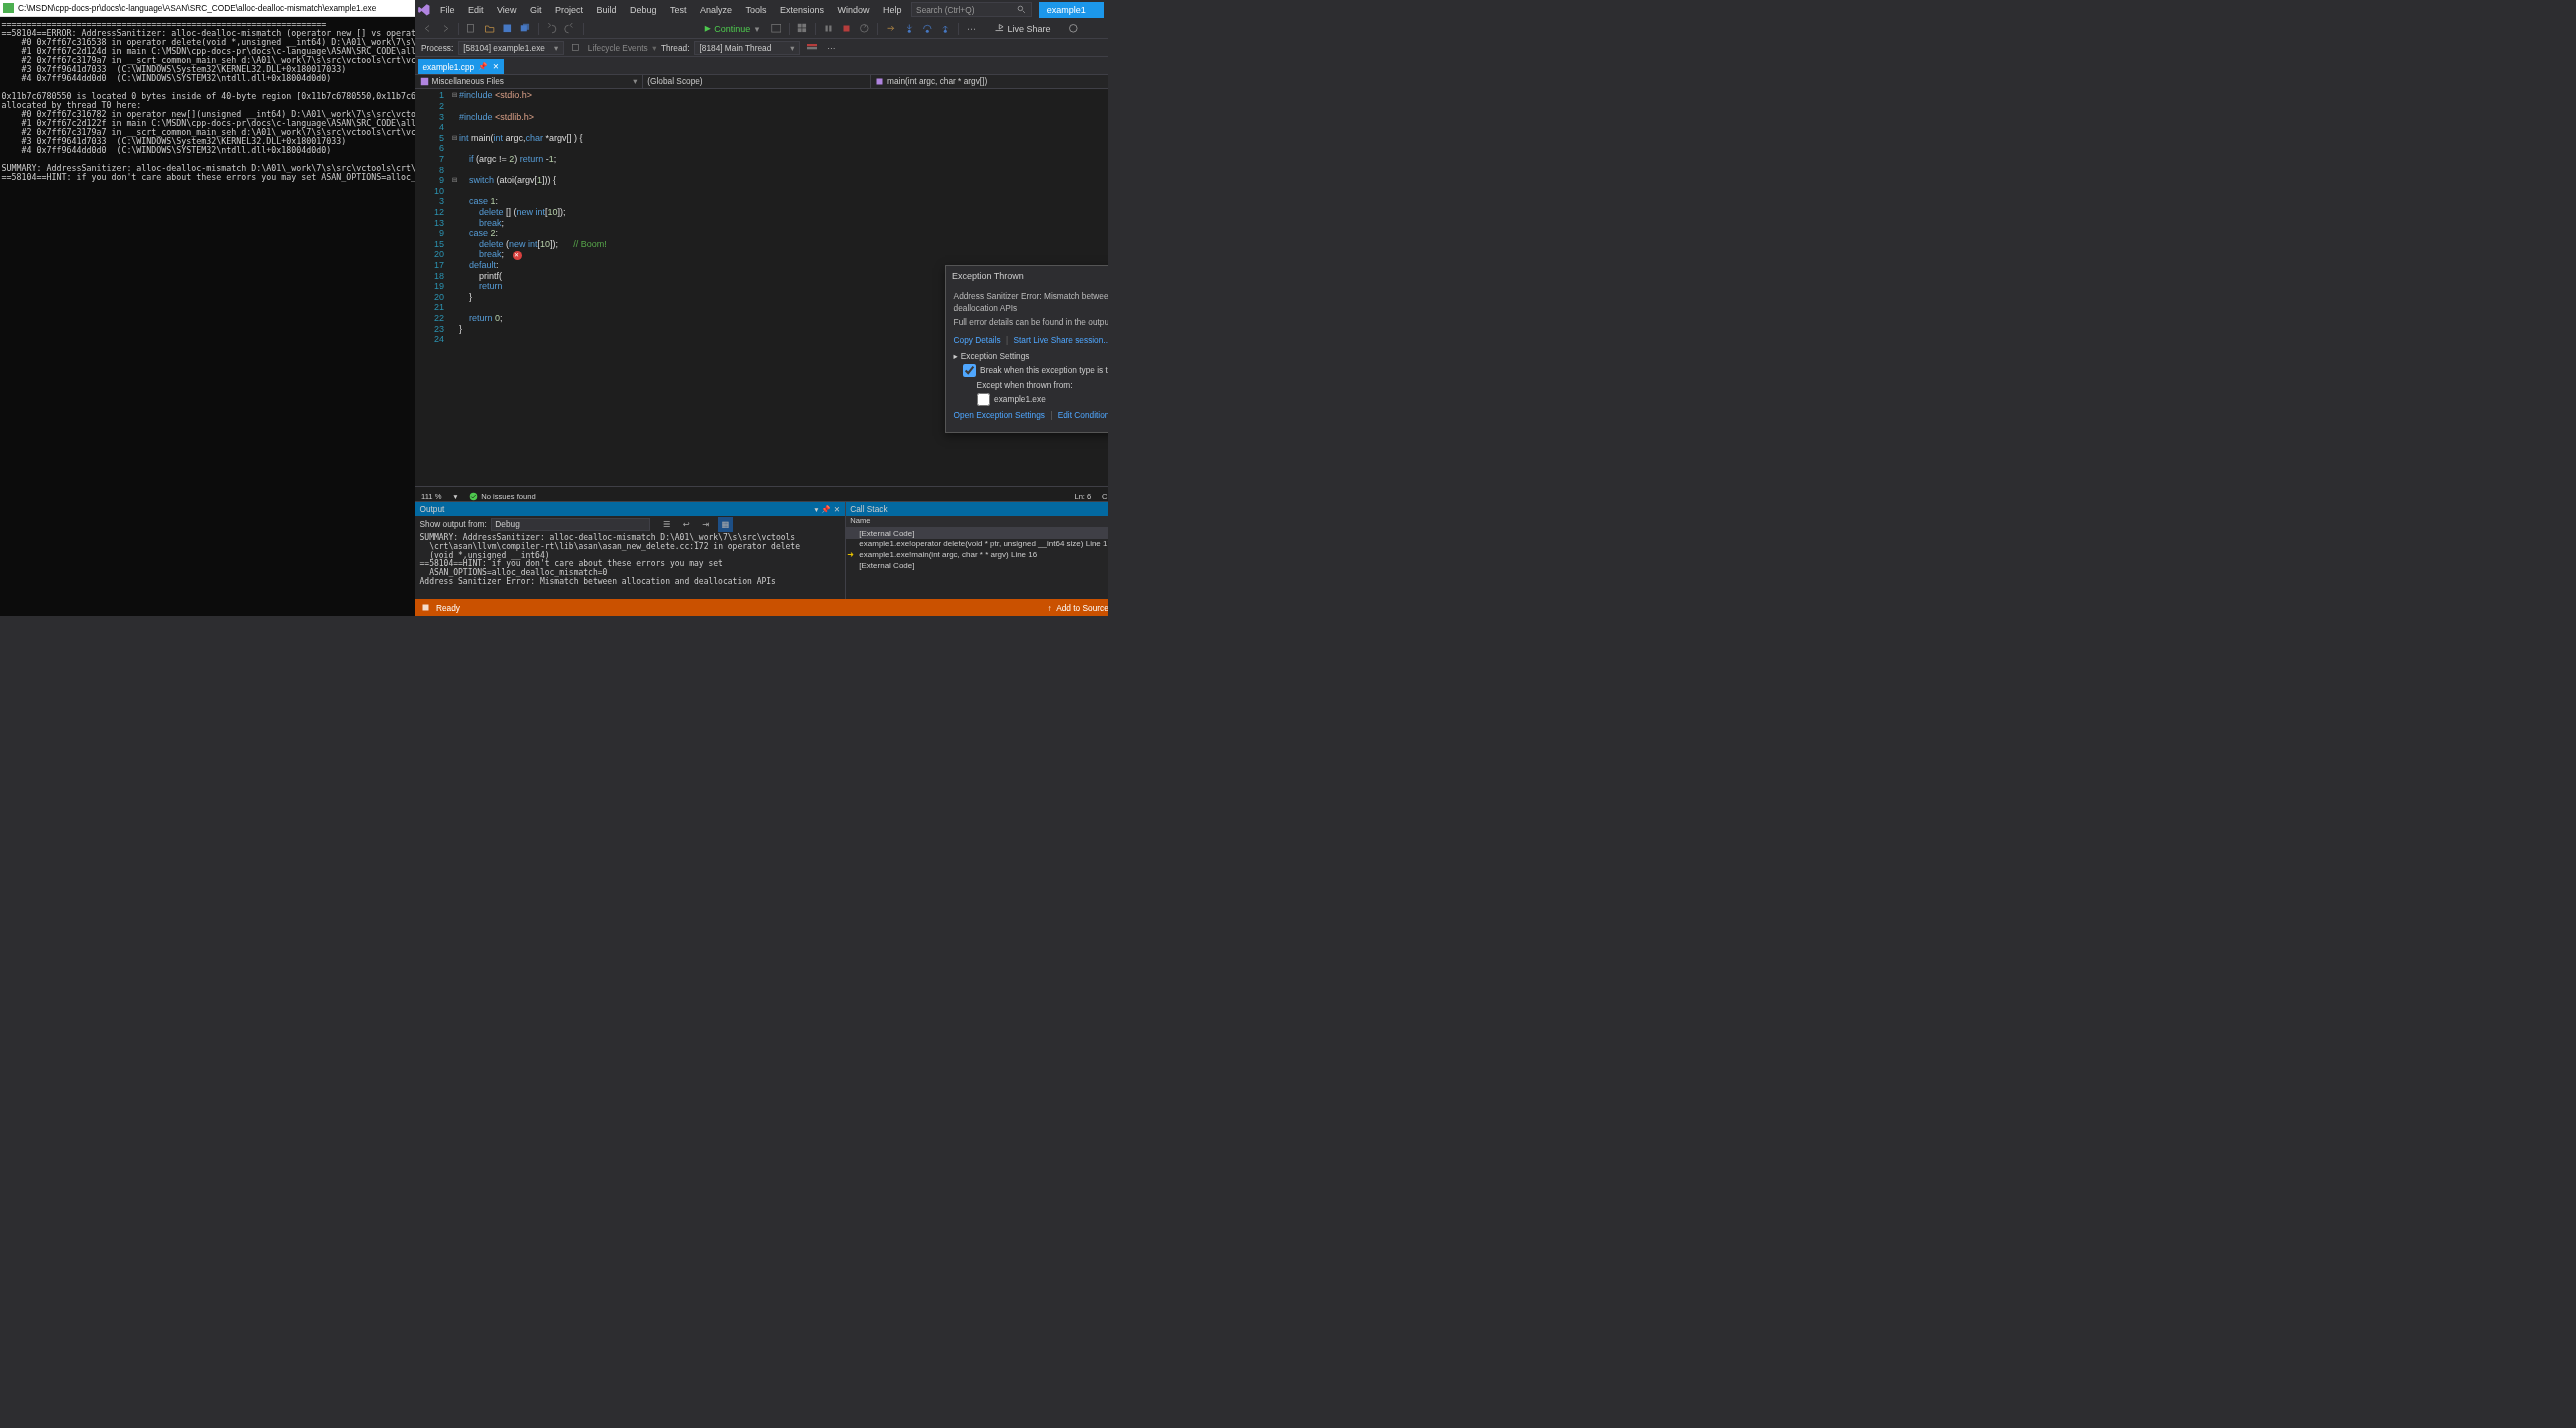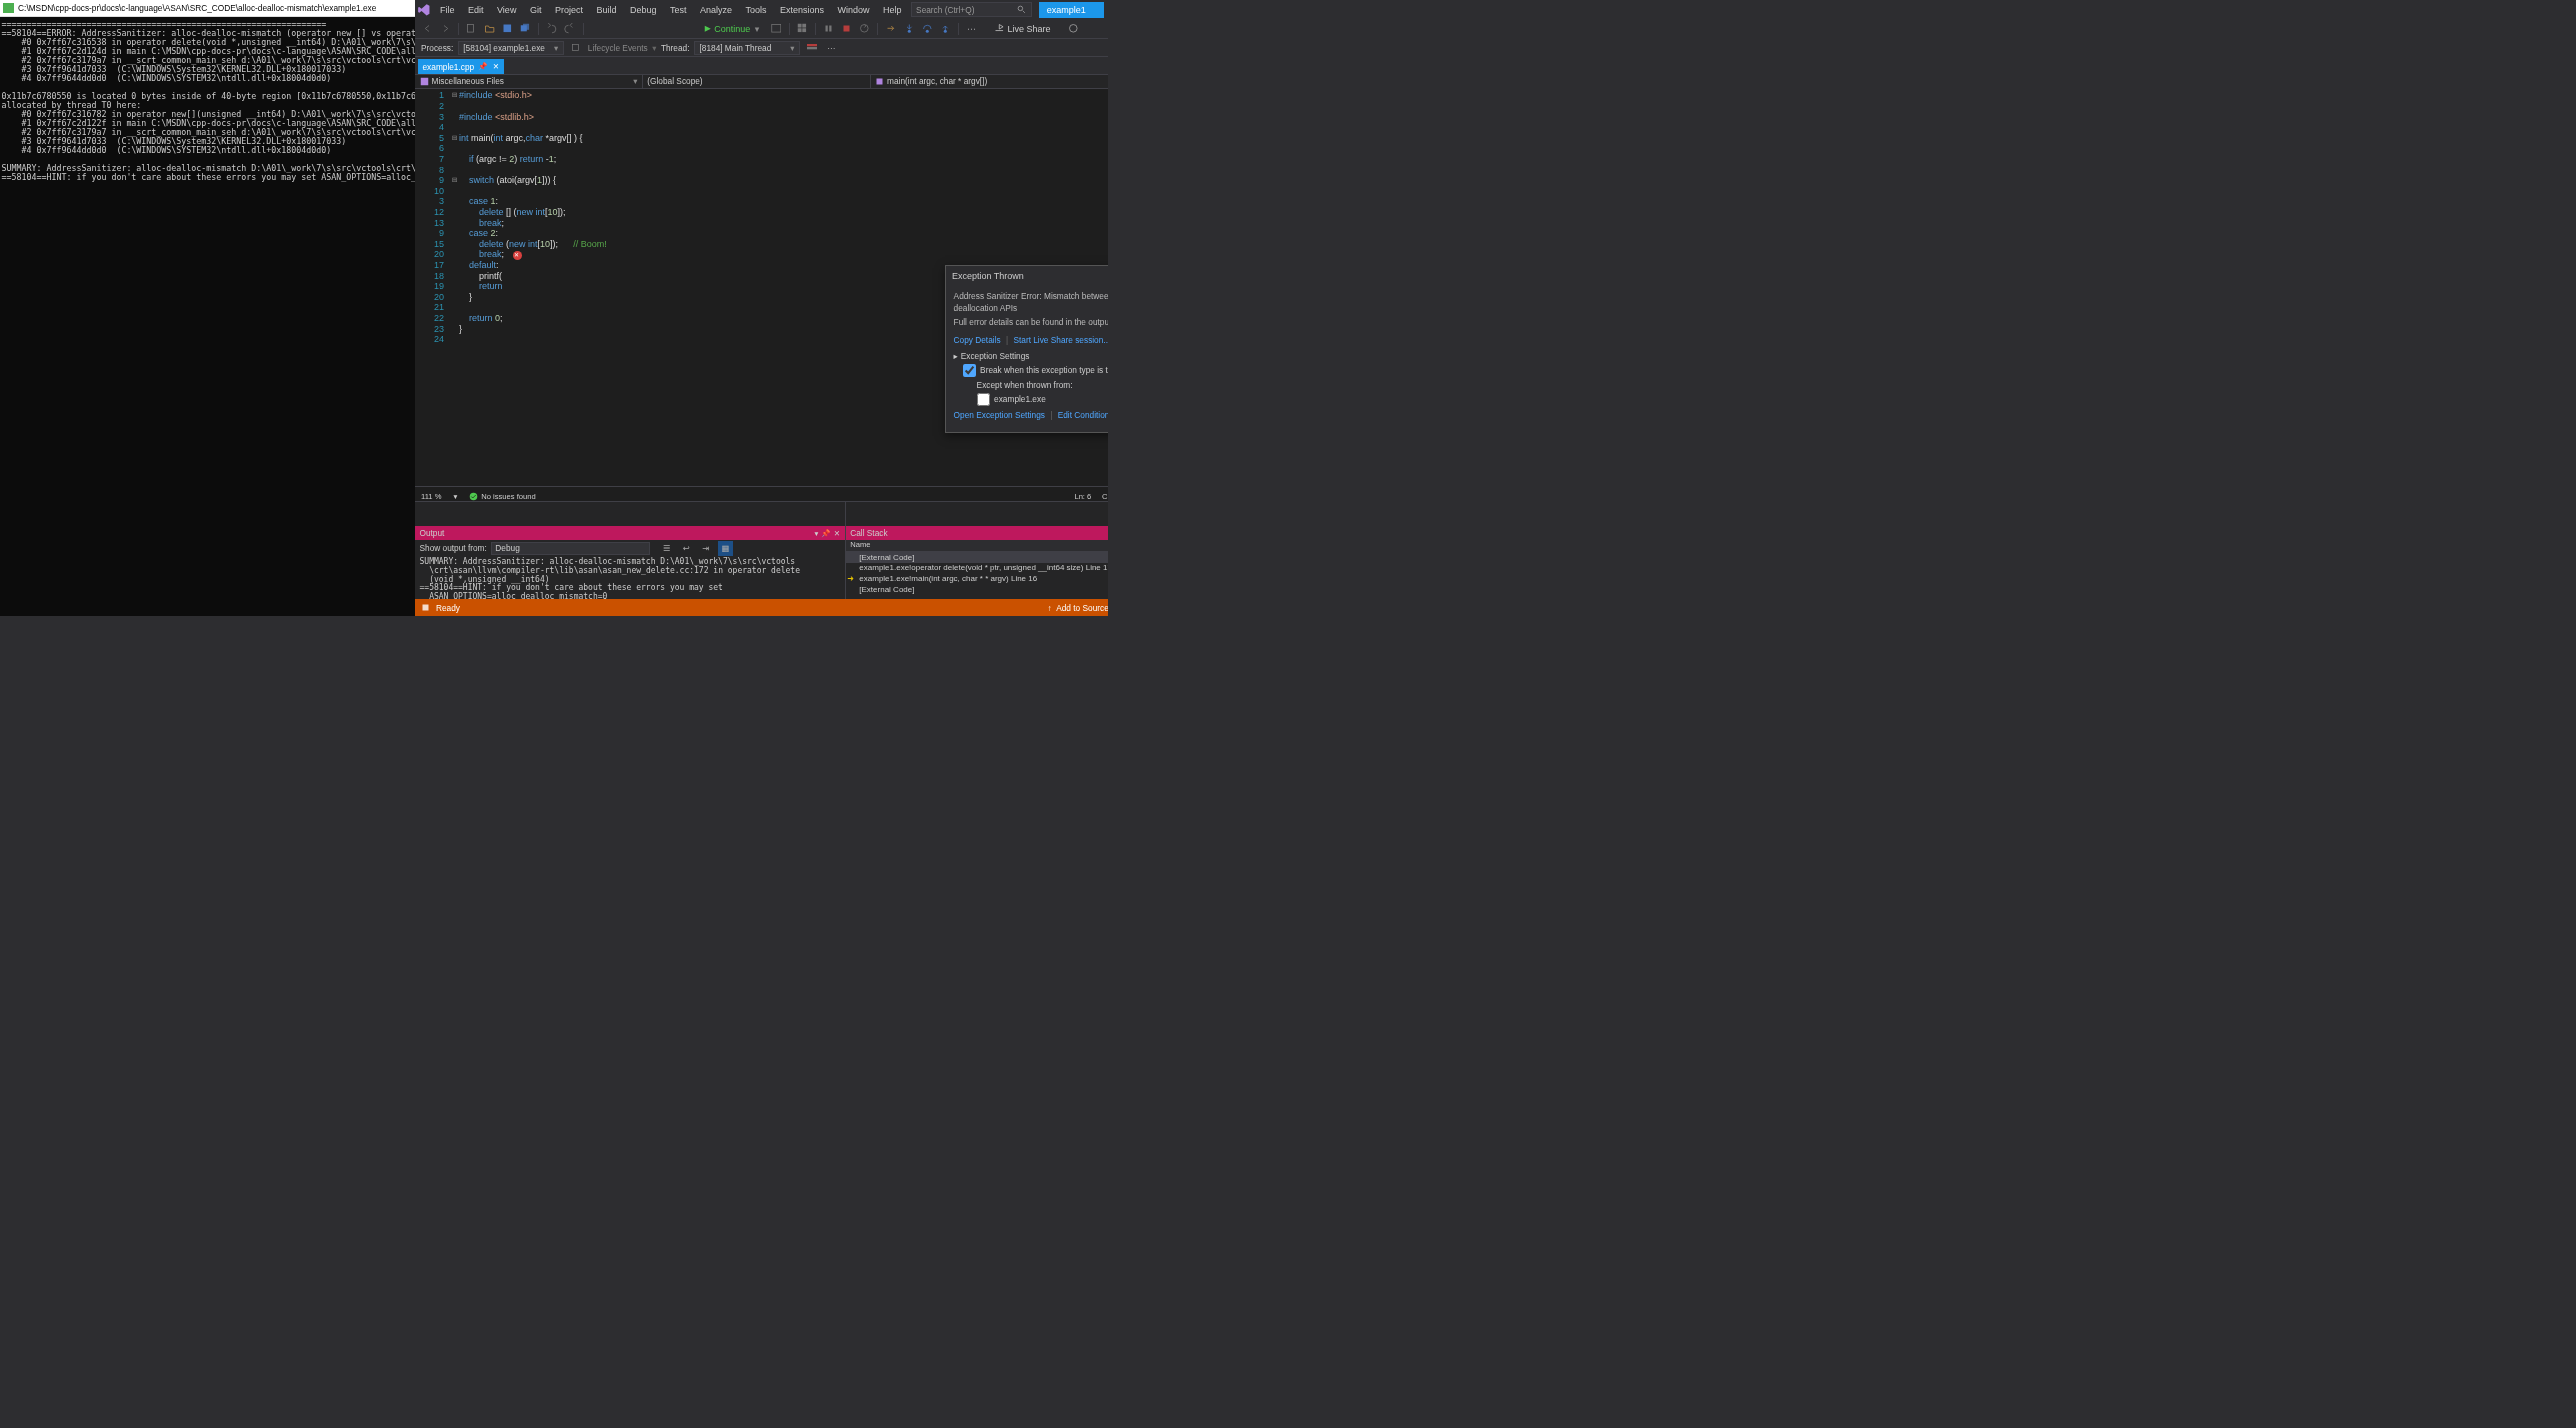--- a/index.html
+++ b/index.html
@@ -79,21 +79,21 @@
 
 .ed-status { height: 15px; background: #1e1e1e; border-top: 0.8px solid #3f3f46; display: flex; align-items: flex-end; padding: 0 6px; font-size: 7.6px; color: #ccc; gap: 12px; }
 .ed-status .ok { display: flex; align-items: center; gap: 3px; color: #4ec94e; }
 .ed-status .right { margin-left: auto; display: flex; gap: 10.6px; }
 
 
 .bottom-panels { height: 98px; display: flex; border-top: 0.8px solid #3f3f46; }
 .panel { display: flex; flex-direction: column; background: #252526; }
 .panel-out { flex: 1; border-right: 0.8px solid #3f3f46; }
 .panel-cs { width: 337px; }
-.panel-hdr { height: 13.6px; background: #be185d; display: flex; align-items: center; padding: 0 4.5px; font-size: 8.3px; color: #ccc; margin-top: 24px; }
+.panel-hdr { height: 13.6px; background: #0369a1; display: flex; align-items: center; padding: 0 4.5px; font-size: 8.3px; color: #ccc; }
 .panel-hdr .pbtns { margin-left: auto; display: flex; gap: 3px; }
 .panel-hdr .pbtns span { cursor: pointer; font-size: 7.6px; }
 .panel-sub { height: 16.6px; display: flex; align-items: center; padding: 0 4.5px; gap: 4.5px; font-size: 8.3px; }
 .panel-sub select, .panel-sub .sel { background: #333337; border: 0.8px solid #3f3f46; color: #ccc; padding: 0.8px 3px; width: 159px; font-size: 8.3px; }
 .panel-body { flex: 1; font-family: Consolas, monospace; font-size: 8px; line-height: 8.7px; color: #ccc; padding: 1.5px 4.5px; white-space: pre-wrap; overflow: hidden; }
 .cs-head { height: 12px; display: flex; background: #2d2d30; font-size: 7.6px; color: #ccc; border-bottom: 0.8px solid #3f3f46; }
 .cs-head .c1 { flex: 1; padding: 0 4.5px; }
 .cs-head .c2 { width: 30px; padding: 0 4.5px; }
 .cs-row { display: flex; font-size: 8px; padding: 0.8px 0; }
 .cs-row .c1 { flex: 1; padding: 0 4.5px 0 13.6px; color: #ccc; }

